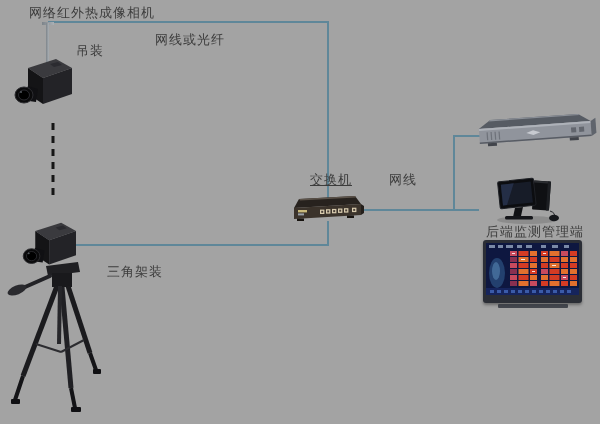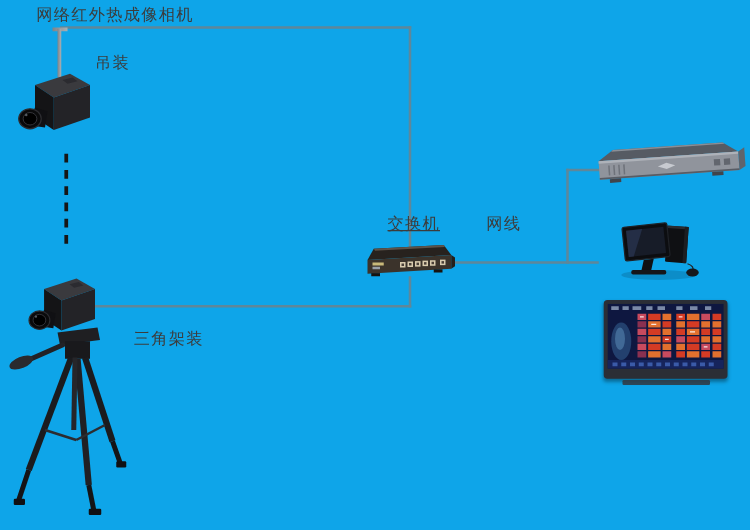--- a/index.html
+++ b/index.html
@@ -1,17 +1,17 @@
 <!DOCTYPE html>
 <html><head>
 <meta charset="utf-8">
 <style>
   html,body{margin:0;padding:0;background:#e8e8e8;}
   #canvas{
-    position:relative;width:600px;height:424px;background:#0ea5e9;
+    position:relative;width:600px;height:424px;background:#a3a3a3;
     font-family:"DejaVu Sans","Liberation Sans",sans-serif;
     overflow:hidden;
   }
   .lbl{
     position:absolute;color:#3c3c3c;font-size:13px;line-height:15px;
     letter-spacing:1px;white-space:nowrap;z-index:5;
   }
   .wire{position:absolute;background:#5f8799;z-index:1;}
   .pole{position:absolute;background:linear-gradient(90deg,#7d848a,#aab0b5);z-index:2;}
   .dev{position:absolute;z-index:3;}
@@ -35,23 +35,25 @@
 
   <div class="pole" style="left:42px;top:22px;width:12px;height:3px;"></div>
   <div class="pole" style="left:46px;top:23px;width:3px;height:39px;"></div>
 
   <svg class="dev" style="left:50px;top:121px;" width="8" height="80">
     <line x1="3" y1="2" x2="3" y2="78" stroke="#161616" stroke-width="3" stroke-dasharray="7,6"></line>
   </svg>
 
   <div class="lbl" style="left:29px;top:5px;">网络红外热成像相机</div>
   <div class="lbl" style="left:76px;top:43px;">吊装</div>
+  <div class="lbl" style="left:155px;top:32px;">网线或光纤</div>
   <div class="lbl" style="left:107px;top:264px;">三角架装</div>
   <div class="lbl" style="left:310px;top:172px;text-decoration:underline;">交换机</div>
   <div class="lbl" style="left:389px;top:172px;">网线</div>
+  <div class="lbl" style="left:486px;top:224px;">后端监测管理端</div>
 
   <svg class="dev" style="left:12px;top:56px;" width="66" height="54" viewBox="0 0 66 54">
     <polygon points="16,12 44,3 60,12 31,22" fill="#3a3a3e"></polygon>
     <polygon points="31,22 60,12 60,38 31,48" fill="#232327"></polygon>
     <polygon points="16,12 31,22 31,48 16,38" fill="#141416"></polygon>
     <polygon points="38,8 46,6 50,9 42,11" fill="#2b2b30"></polygon>
     <polygon points="16,30 26,33 24,46 10,44" fill="#101013"></polygon>
     <ellipse cx="12" cy="39" rx="9" ry="8" fill="#0a0a0b" stroke="#2c2c30" stroke-width="1"></ellipse>
     <ellipse cx="12" cy="39" rx="5.5" ry="5" fill="#000" stroke="#3a3a40" stroke-width="0.7"></ellipse>
     <circle cx="9" cy="36" r="1" fill="#555a60"></circle>

